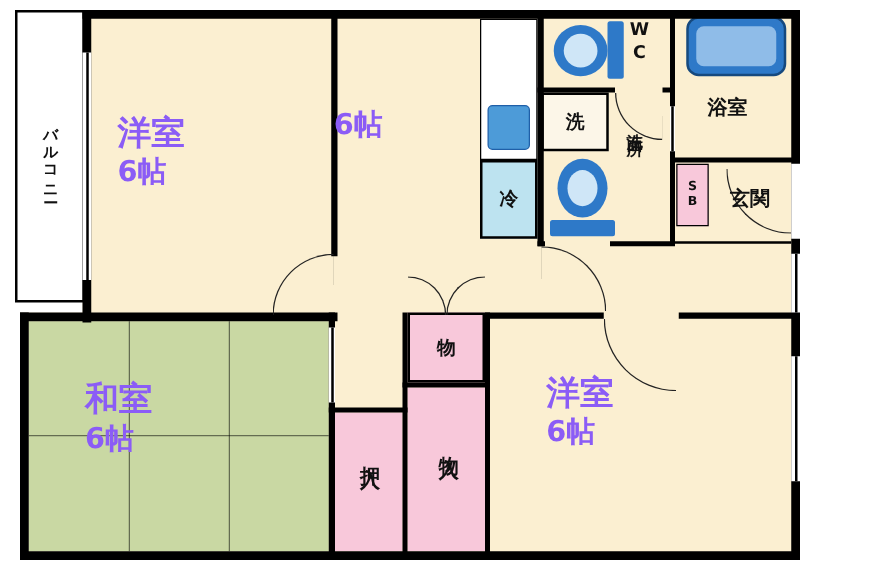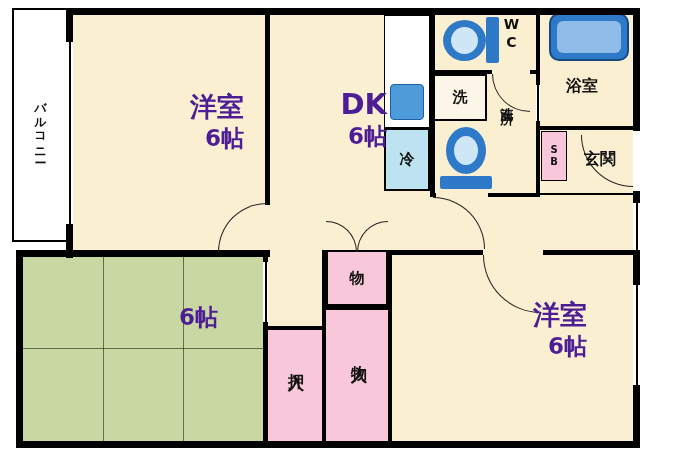--- a/index.html
+++ b/index.html
@@ -7,21 +7,21 @@
   .plan{position:relative;width:700px;height:456px;background:#fff;
         font-family:"DejaVu Sans","Liberation Sans",sans-serif;color:#111;overflow:hidden;}
   .abs{position:absolute;}
   .bg{position:absolute;background:#FBEFD1;}
   .wall{position:absolute;background:#000;}
   .win{position:absolute;background:#fff;}
   .wline{position:absolute;background:#000;}
   .arc{position:absolute;border:0 solid #222;}
   .lbl{position:absolute;font-weight:bold;color:#111;line-height:1.25;white-space:nowrap;}
   .vtext{writing-mode:vertical-rl;text-orientation:upright;letter-spacing:2px;}
-  .roomlbl{position:absolute;text-align:right;font-weight:bold;color:#4c1d95;}
+  .roomlbl{position:absolute;text-align:left;font-weight:bold;color:#8b5cf6;}
   .roomlbl .big{display:block;font-size:27px;line-height:1.25;}
   .roomlbl .small{display:block;font-size:23px;line-height:1.25;}
   .fixture{position:absolute;}
   .centerbox{position:absolute;display:flex;align-items:center;justify-content:center;}
 </style>
 </head>
 <body>
 
 <div class="plan">
 
@@ -108,24 +108,24 @@
   <div class="arc" style="left:357px;top:221px;width:31px;height:31px;border-top-width:1.5px;border-left-width:1.5px;border-top-left-radius:100%;"></div>
   <div class="arc" style="left:483px;top:255px;width:58px;height:58px;border-bottom-width:1.5px;border-left-width:1.5px;border-bottom-left-radius:100%;"></div>
   <div class="arc" style="left:581px;top:135px;width:52px;height:52px;border-bottom-width:1.5px;border-left-width:1.5px;border-bottom-left-radius:100%;"></div>
   <div class="arc" style="left:492px;top:74px;width:38px;height:38px;border-bottom-width:1.5px;border-left-width:1.5px;border-bottom-left-radius:100%;"></div>
 
   <div class="roomlbl" style="left:94px;top:90px;width:150px;">
     <span class="big">洋室</span>
     <span class="small">6帖</span>
   </div>
   <div class="roomlbl" style="left:267px;top:86px;width:120px;">
-    <span class="big" style="font-size:29px;">DK</span>
     <span class="small">6帖</span>
   </div>
   <div class="roomlbl" style="left:68px;top:303px;width:150px;">
+    <span class="big">和室</span>
     <span class="small">6帖</span>
   </div>
   <div class="roomlbl" style="left:437px;top:298px;width:150px;">
     <span class="big">洋室</span>
     <span class="small">6帖</span>
   </div>
 
   <div class="lbl vtext" style="left:502px;top:16px;font-size:14px;">WC</div>
   <div class="lbl" style="left:566px;top:76px;font-size:16px;">浴室</div>
   <div class="lbl vtext" style="left:498px;top:97px;font-size:13px;font-weight:bold;">洗面所</div>

